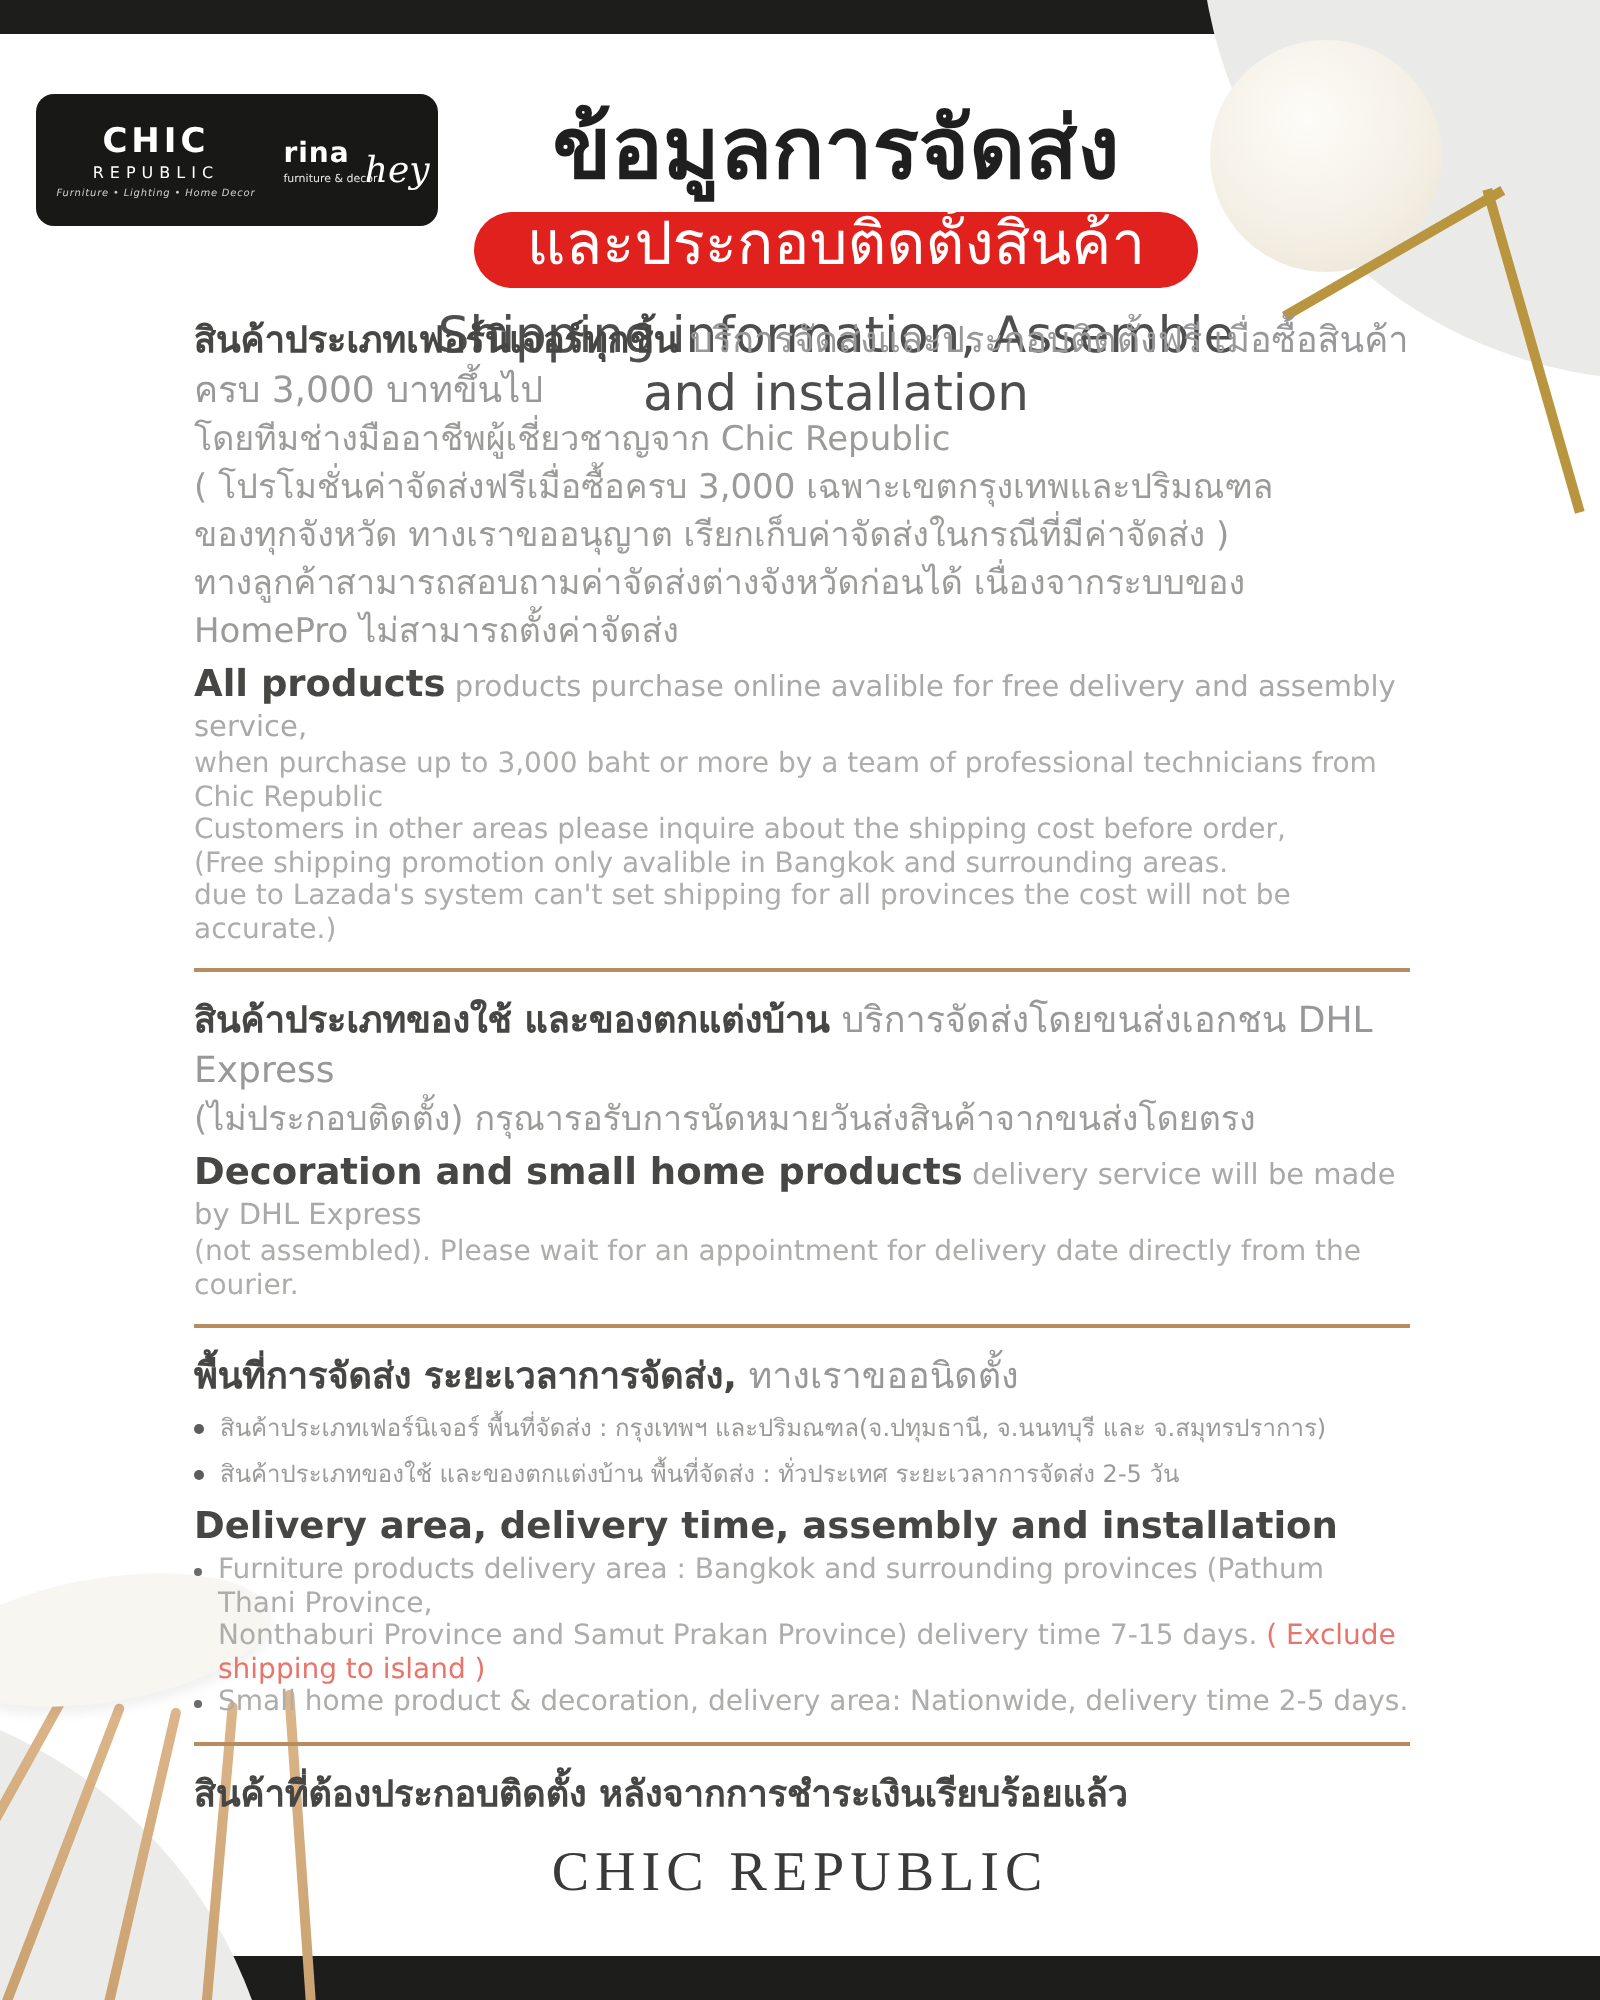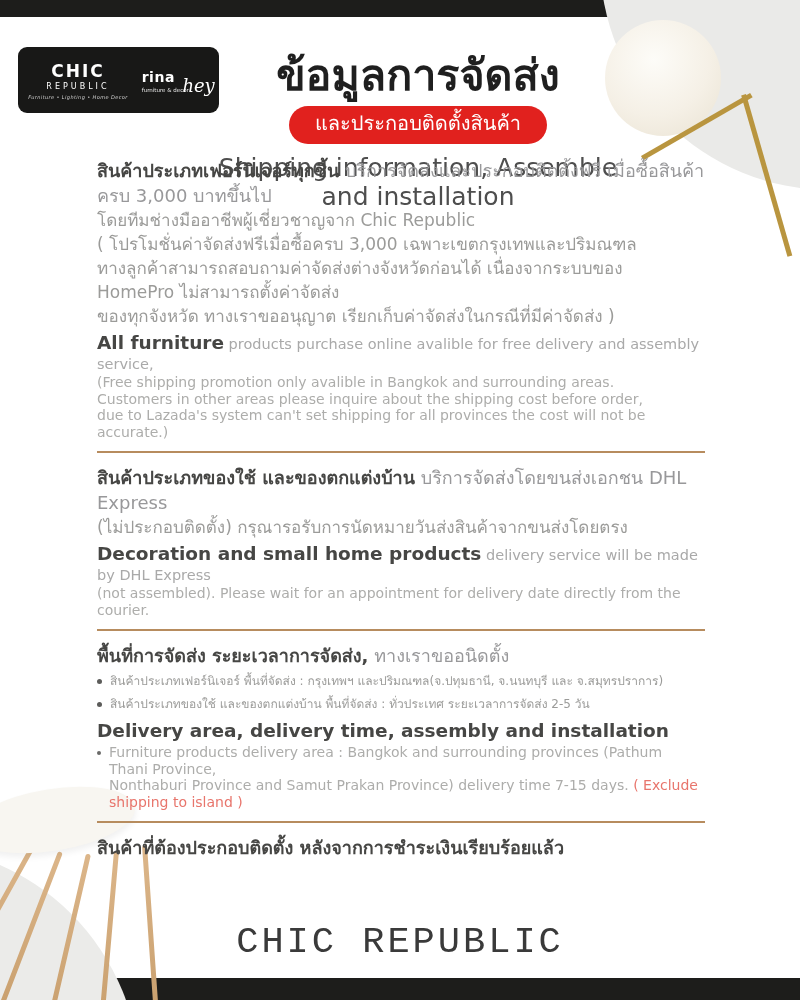--- a/index.html
+++ b/index.html
@@ -44,21 +44,21 @@
   .lc-sub  { font-size:8px; letter-spacing:3px; margin-top:1px; }
   .lc-tag  { font-size:5px; color:#cfcfcf; margin-top:3px; font-style:italic; letter-spacing:0.4px; }
   .logo-rina { color:#fff; position:relative; padding-right:20px; }
   .lr-name { font-size:14px; font-weight:bold; letter-spacing:0.5px; line-height:18px; }
   .lr-script { position:absolute; right:-6px; top:7px; font-family:"DejaVu Serif", serif;
                font-style:italic; font-size:18px;text-align:center; }
   .lr-tag { font-size:5.5px; color:#e8e8e8; margin-top:1px; }
 
   .header-title { position:absolute; left:198px; top:32px; width:440px; text-align:center; z-index:5;margin-top:16px; }
   .title-th { font-size:43px; font-weight:800; color:#1f1f1f; line-height:54px; }
-  .badge { display:inline-block; background:#e1211e; color:#ffffff; font-size:20px; line-height:30px;
+  .badge { display:inline-block; background:#e1211e; color:#ffffff; font-size:30px; line-height:30px;
            padding:2px 26px 6px; border-radius:26px; margin-top:4px; }
   .subtitle { font-size:25px; color:#4e4e4e; margin-top:9px; }
 
   
   .content { position:absolute; left:97px; top:158px; width:608px; z-index:5; }
   .th-head { font-size:18px; color:#98989a; line-height:25px; }
   .th-head b { color:#464644; font-weight:bold; }
   .th-body { font-size:17px; color:#9b9b99; line-height:24px; }
   .en-head { font-size:14.5px; color:#a9a9a9; line-height:20px; margin-top:5px; }
   .en-head b { font-size:18.5px; color:#464644; }
@@ -67,21 +67,21 @@
   .bullet { display:flex; gap:8px; }
   .dot { width:5px; height:5px; border-radius:50%; background:#5c5c5a; margin-top:9px; flex:none; }
   .dot-sm { width:4px; height:4px; border-radius:50%; background:#6a6a68; margin-top:7px; flex:none; }
   .th-bullets { font-size:12px; color:#9b9b99; line-height:23px; margin-top:2px; }
   .en-bullets { font-size:14px; color:#adadab; line-height:16.5px; margin-top:2px; }
   .red-note { color:#e8756c; }
 
   
   .footer { position:absolute; left:0; top:918px; width:100%; text-align:center; z-index:5; }
   .thanks { font-size:20px; color:#a5854f; line-height:24px; }
-  .brand  { font-family:Liberation Mono, monospace; font-size:37px; color:#3a3a3a; letter-spacing:3px; margin-top:3px; }
+  .brand  { font-family:Liberation Serif, serif; font-size:28px; color:#3a3a3a; letter-spacing:3px; margin-top:3px; }
 </style>
 </head>
 <body>
 
 <div class="page">
 
   <div class="bar-top"></div>
   <div class="bar-bottom"></div>
 
   <div class="circle-tr"></div>
@@ -119,28 +119,29 @@
 
   <div class="content">
 
     <div>
       <div class="th-head">
         <b>สินค้าประเภทเฟอร์นิเจอร์ทุกชิ้น</b>
         <span>บริการจัดส่งและประกอบติดตั้งฟรี เมื่อซื้อสินค้าครบ 3,000 บาทขึ้นไป</span>
       </div>
       <div class="th-body">โดยทีมช่างมืออาชีพผู้เชี่ยวชาญจาก Chic Republic</div>
       <div class="th-body">( โปรโมชั่นค่าจัดส่งฟรีเมื่อซื้อครบ 3,000 เฉพาะเขตกรุงเทพและปริมณฑล</div>
+      <div class="th-body">ของทุกจังหวัด ทางเราขออนุญาต เรียกเก็บค่าจัดส่งในกรณีที่มีค่าจัดส่ง )</div>
       <div class="th-body">ทางลูกค้าสามารถสอบถามค่าจัดส่งต่างจังหวัดก่อนได้ เนื่องจากระบบของ HomePro ไม่สามารถตั้งค่าจัดส่ง</div>
-      <div class="th-body">ของทุกจังหวัด ทางเราขออนุญาต เรียกเก็บค่าจัดส่งในกรณีที่มีค่าจัดส่ง )</div>
       <div class="en-head">
-        <b>All furniture</b>
+        <b>All products</b>
         <span>products purchase online avalible for free delivery and assembly service,</span>
       </div>
+      <div class="en-body">when purchase up to 3,000 baht or more by a team of professional technicians from Chic Republic</div>
+      <div class="en-body">Customers in other areas please inquire about the shipping cost before order,</div>
       <div class="en-body">(Free shipping promotion only avalible in Bangkok and surrounding areas.</div>
-      <div class="en-body">Customers in other areas please inquire about the shipping cost before order,</div>
       <div class="en-body">due to Lazada's system can't set shipping for all provinces the cost will not be accurate.)</div>
     </div>
     <hr class="divider">
 
     <div>
       <div class="th-head">
         <b>สินค้าประเภทของใช้ และของตกแต่งบ้าน</b>
         <span>บริการจัดส่งโดยขนส่งเอกชน DHL Express</span>
       </div>
       <div class="th-body">(ไม่ประกอบติดตั้ง) กรุณารอรับการนัดหมายวันส่งสินค้าจากขนส่งโดยตรง</div>
@@ -176,20 +177,24 @@
         <div class="bullet">
           <span class="dot-sm"></span>
           <div>
             <div>Furniture products delivery area : Bangkok and surrounding provinces (Pathum Thani Province,</div>
             <div>
               <span>Nonthaburi Province and Samut Prakan Province) delivery time 7-15 days.</span>
               <span class="red-note">( Exclude shipping to island )</span>
             </div>
           </div>
         </div>
+        <div class="bullet">
+          <span class="dot-sm"></span>
+          <div>Small home product &amp; decoration, delivery area: Nationwide, delivery time 2-5 days.</div>
+        </div>
       </div>
     </div>
     <hr class="divider">
 
     <div>
       <div class="th-head">
         <b>สินค้าที่ต้องประกอบติดตั้ง หลังจากการชำระเงินเรียบร้อยแล้ว</b>
       </div>
 
     </div>

